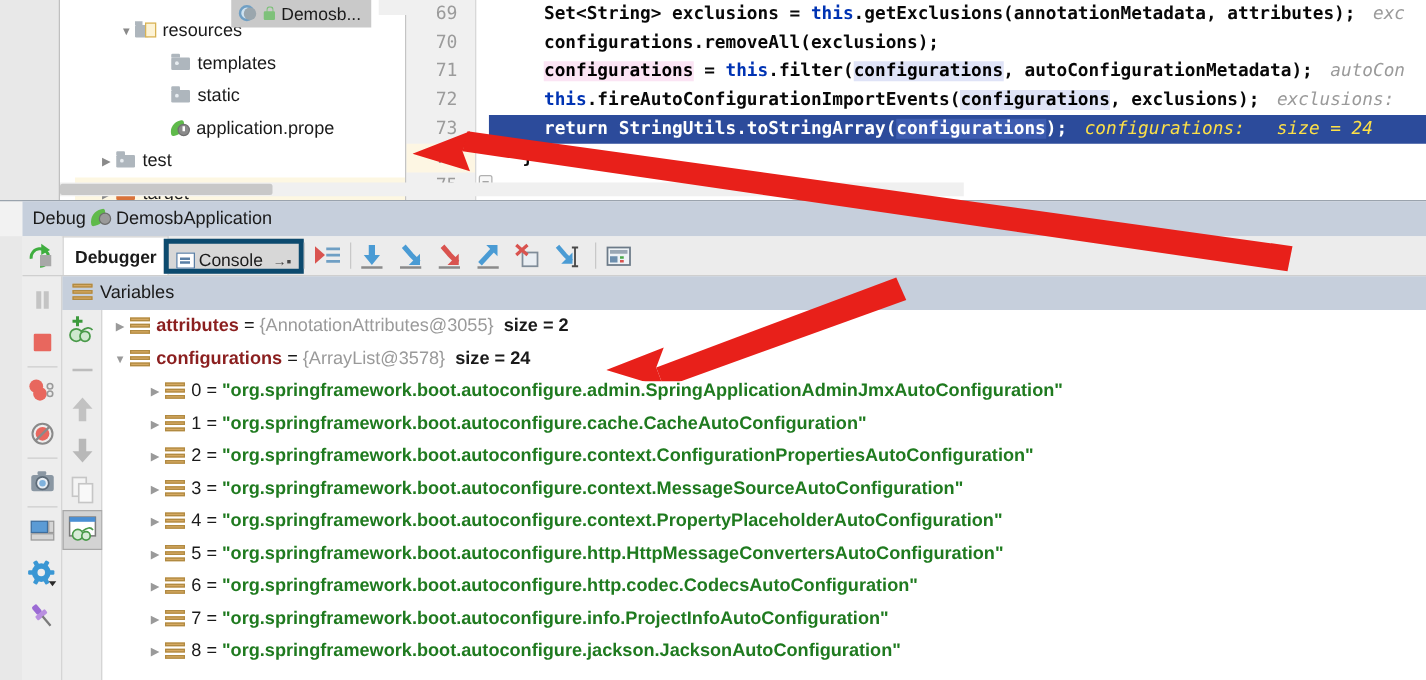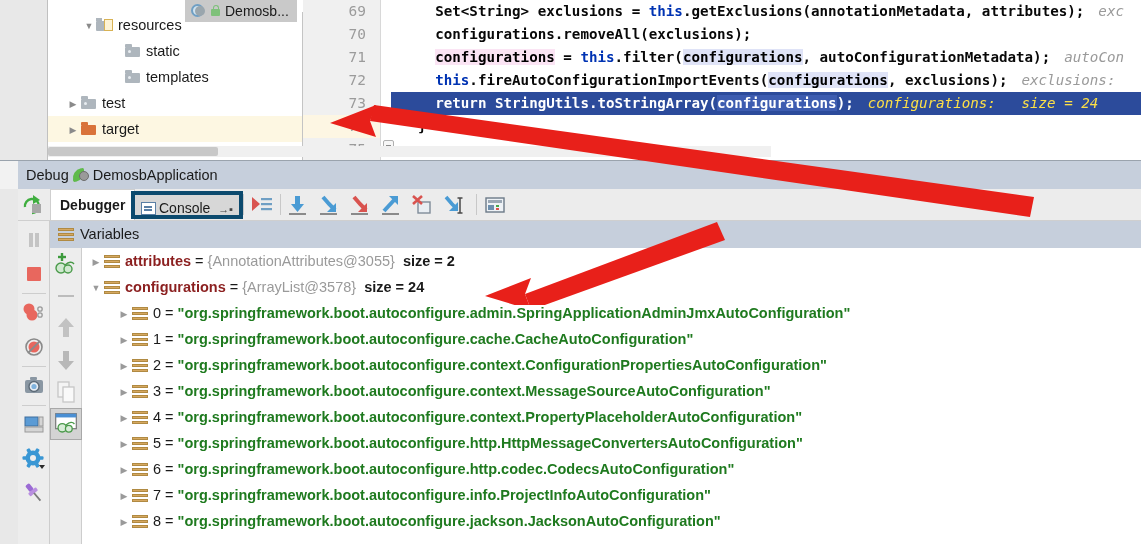--- a/index.html
+++ b/index.html
@@ -18,23 +18,24 @@
     position: absolute; left: 0; top: 0; width: 1141px; height: 160px;
     background: #ffffff;
   }
   
   .left-strip-top {
     position: absolute; left: 0; top: 0; width: 48px; height: 160px;
     background: #e8e8e8; border-right: 1px solid #c0c0c0;
   }
   
   #project-tree {
-    position: absolute; left: 48px; top: 12px; width: 255px; height: 148px;
+    position: absolute; left: 48px; top: 12px; width: 277px; height: 148px;
     background: #ffffff; border-right: 1px solid #c4c4c4;
     overflow: hidden;
+    padding-left: 12px;
   }
   .tree-row {
     position: relative; height: 26px; line-height: 26px;
     white-space: nowrap; font-size: 14.5px; color: #1a1a1a;
     padding-left: 4px;
   }
   .tree-row.highlight { background: #fdf7e2; }
   .tw {
     display: inline-block; width: 14px; text-align: center;
     color: #8a8a8a; font-size: 9px; vertical-align: middle;
@@ -345,22 +346,23 @@
         <div class="cline"><span class="plain" style="white-space: pre;">    </span><span class="plain" style="white-space: pre;">configurations</span><span class="plain" style="white-space: pre;">.removeAll(exclusions);</span></div>
         <div class="cline"><span class="plain" style="white-space: pre;">    </span><span class="hl-pink" style="white-space: pre;">configurations</span><span class="plain" style="white-space: pre;"> = </span><span class="kw" style="white-space: pre;">this</span><span class="plain" style="white-space: pre;">.filter(</span><span class="hl-blue" style="white-space: pre;">configurations</span><span class="plain" style="white-space: pre;">, autoConfigurationMetadata);</span><span class="hint" style="margin-left: 14px; white-space: pre;">autoCon</span></div>
         <div class="cline"><span class="plain" style="white-space: pre;">    </span><span class="kw" style="white-space: pre;">this</span><span class="plain" style="white-space: pre;">.fireAutoConfigurationImportEvents(</span><span class="hl-blue" style="white-space: pre;">configurations</span><span class="plain" style="white-space: pre;">, exclusions);</span><span class="hint" style="margin-left: 14px; white-space: pre;">exclusions:</span></div>
         <div class="cline exec"><span class="plain" style="white-space: pre;">    </span><span class="kw" style="white-space: pre;">return</span><span class="plain" style="white-space: pre;"> StringUtils.toStringArray(</span><span class="hl-blue" style="white-space: pre;">configurations</span><span class="plain" style="white-space: pre;">);</span><span class="hint" style="margin-left: 14px; white-space: pre;">configurations:   size = 24</span></div>
         <div class="cline"><span class="plain" style="white-space: pre;">  }</span></div>
       </div>
     <div class="fold-mark"></div>
 
     <div id="project-tree">
         <div class="tree-row"><span style="display: inline-block; width: 30px;"></span><span class="tw">▼</span><span class="ficon folder-res"><span class="pages"></span></span><span>resources</span></div>
+        <div class="tree-row"><span style="display: inline-block; width: 58px;"></span><span class="tw"></span><span class="ficon folder-gray"><span class="dot"></span></span><span>templates</span></div>
         <div class="tree-row"><span style="display: inline-block; width: 58px;"></span><span class="tw"></span><span class="ficon folder-gray"><span class="dot"></span></span><span>static</span></div>
-        <div class="tree-row"><span style="display: inline-block; width: 58px;"></span><span class="tw"></span><span class="ficon folder-gray"><span class="dot"></span></span><span>templates</span></div>
+        <div class="tree-row"><span style="display: inline-block; width: 58px;"></span><span class="tw"></span><span class="spring-leaf"><span class="lf"></span><span class="gr"></span></span><span>application.prope</span></div>
         <div class="tree-row"><span style="display: inline-block; width: 14px;"></span><span class="tw">▶</span><span class="ficon folder-gray"><span class="dot"></span></span><span>test</span></div>
         <div class="tree-row highlight"><span style="display: inline-block; width: 14px;"></span><span class="tw">▶</span><span class="ficon folder-orange"></span><span>target</span></div>
       </div>
 
     <div id="editor-tab">
       <span class="tab-spring"><span class="c1"></span><span class="c2"></span></span><span class="tab-lock"><span class="shackle"></span><span class="body"></span></span><span>Demosb...</span>
     </div>
 
     <div id="hscroll">
       <div class="thumb"></div>

